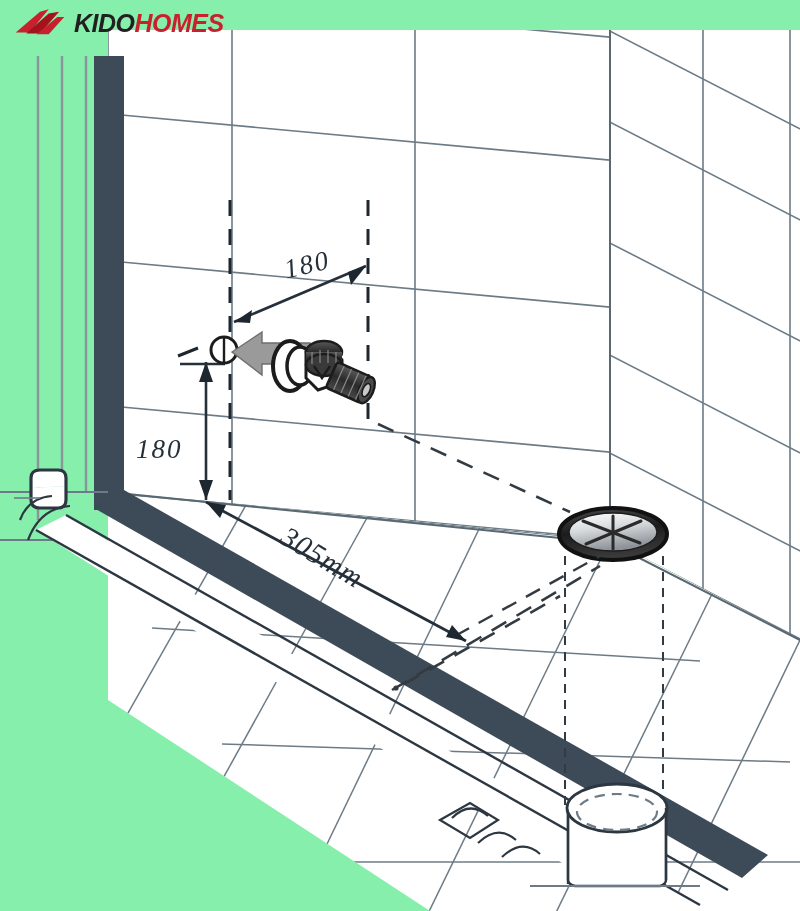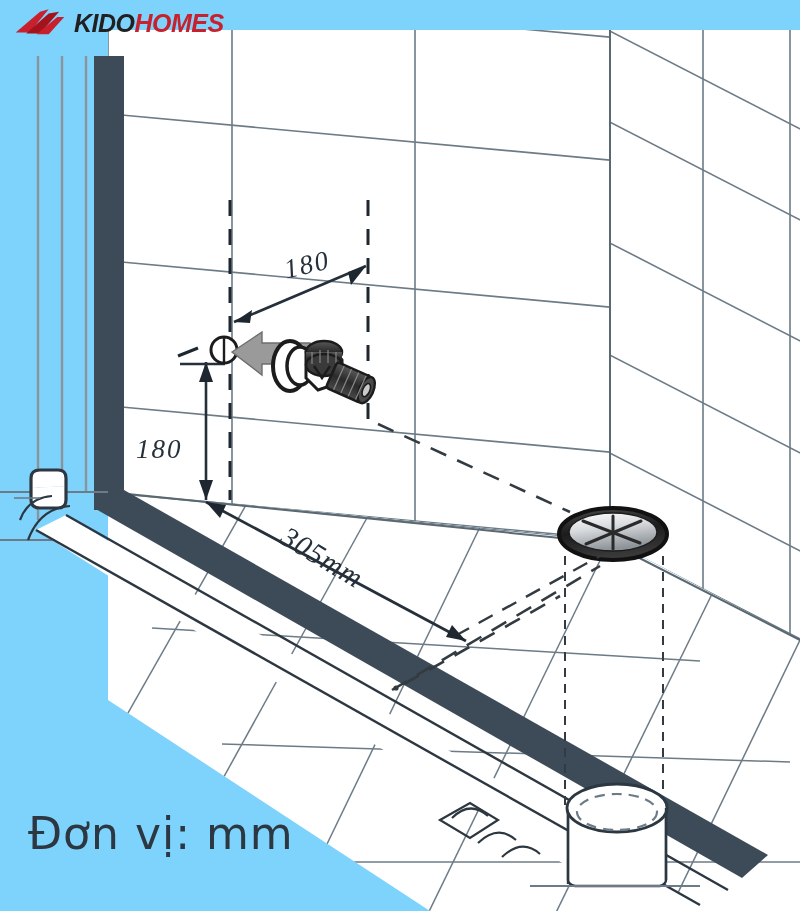--- a/index.html
+++ b/index.html
@@ -7,21 +7,21 @@
     padding: 0;
     background: #ffffff;
   }
   body {
     font-family: "Liberation Sans", sans-serif;
   }
   #page {
     position: relative;
     width: 800px;
     height: 911px;
-    background: #7dd3fc;
+    background: #86efac;
     overflow: hidden;
   }
   #diagram-svg {
     position: absolute;
     left: 0;
     top: 0;
     width: 800px;
     height: 911px;
     display: block;
   }
@@ -344,15 +344,14 @@
       <span class="brand-kido">KIDO</span><span class="brand-homes">HOMES</span>
     </div>
   </div>
 
   <div class="dim-label" id="dim-top-label">180</div>
 
   <div class="dim-label" id="dim-side-label">180</div>
 
   <div class="dim-label" id="dim-floor-label">305mm</div>
 
-  <div class="unit-note">Đơn vị: mm</div>
 
 </div>
 
 </body></html>

